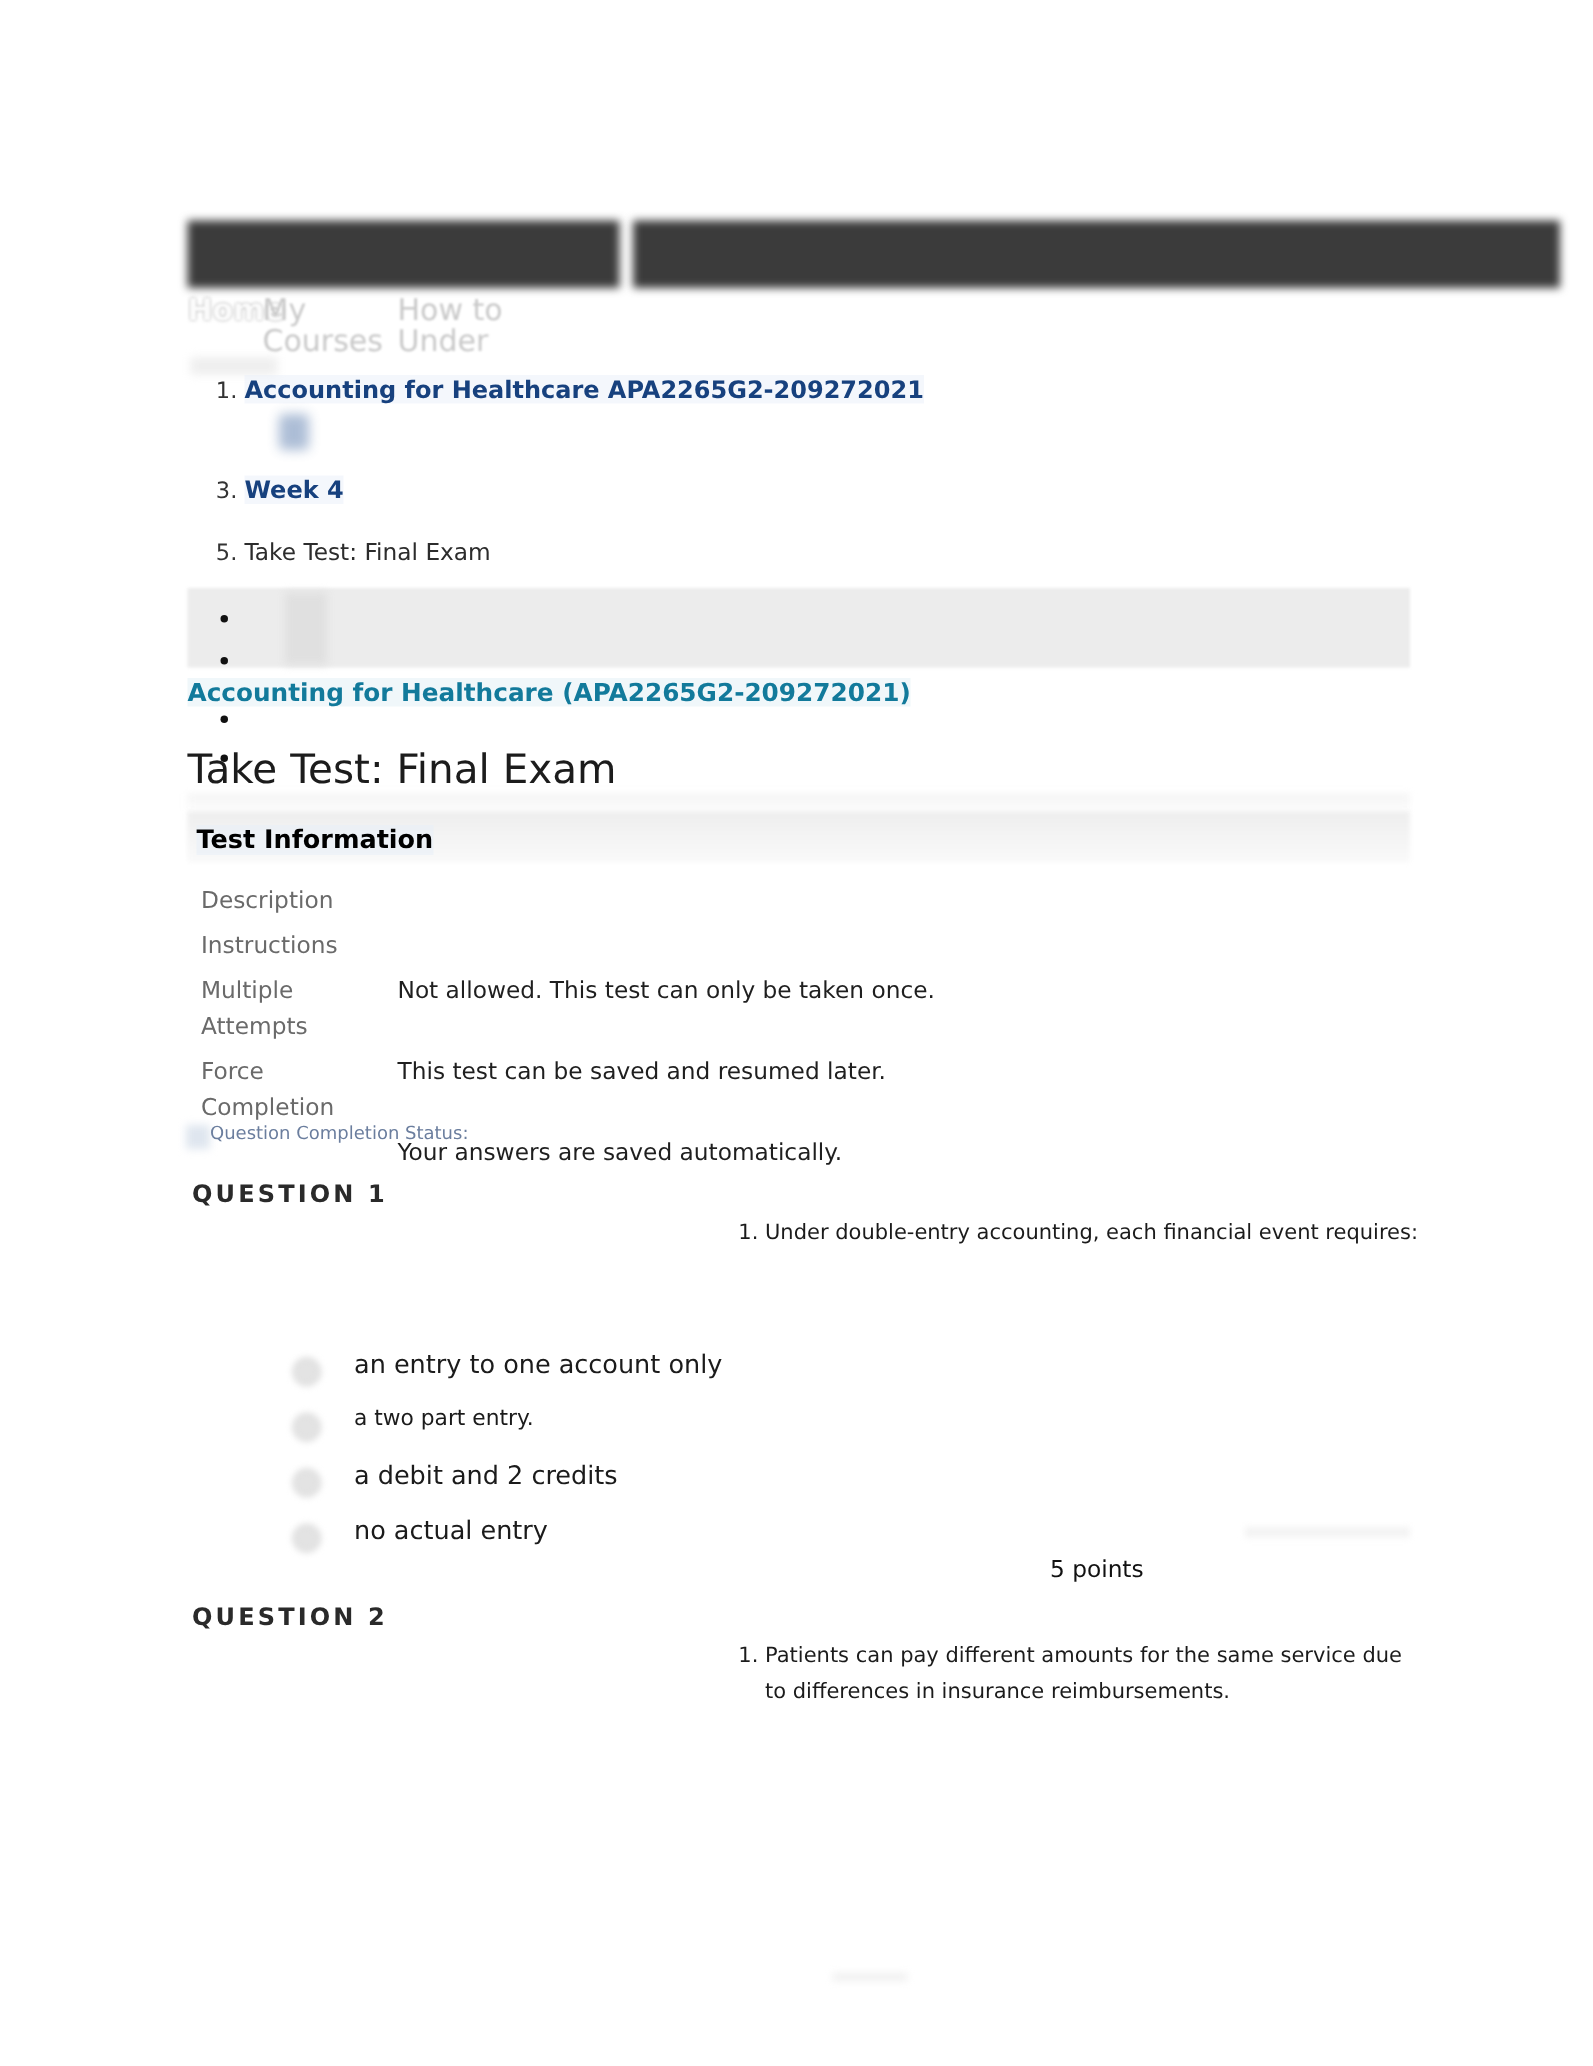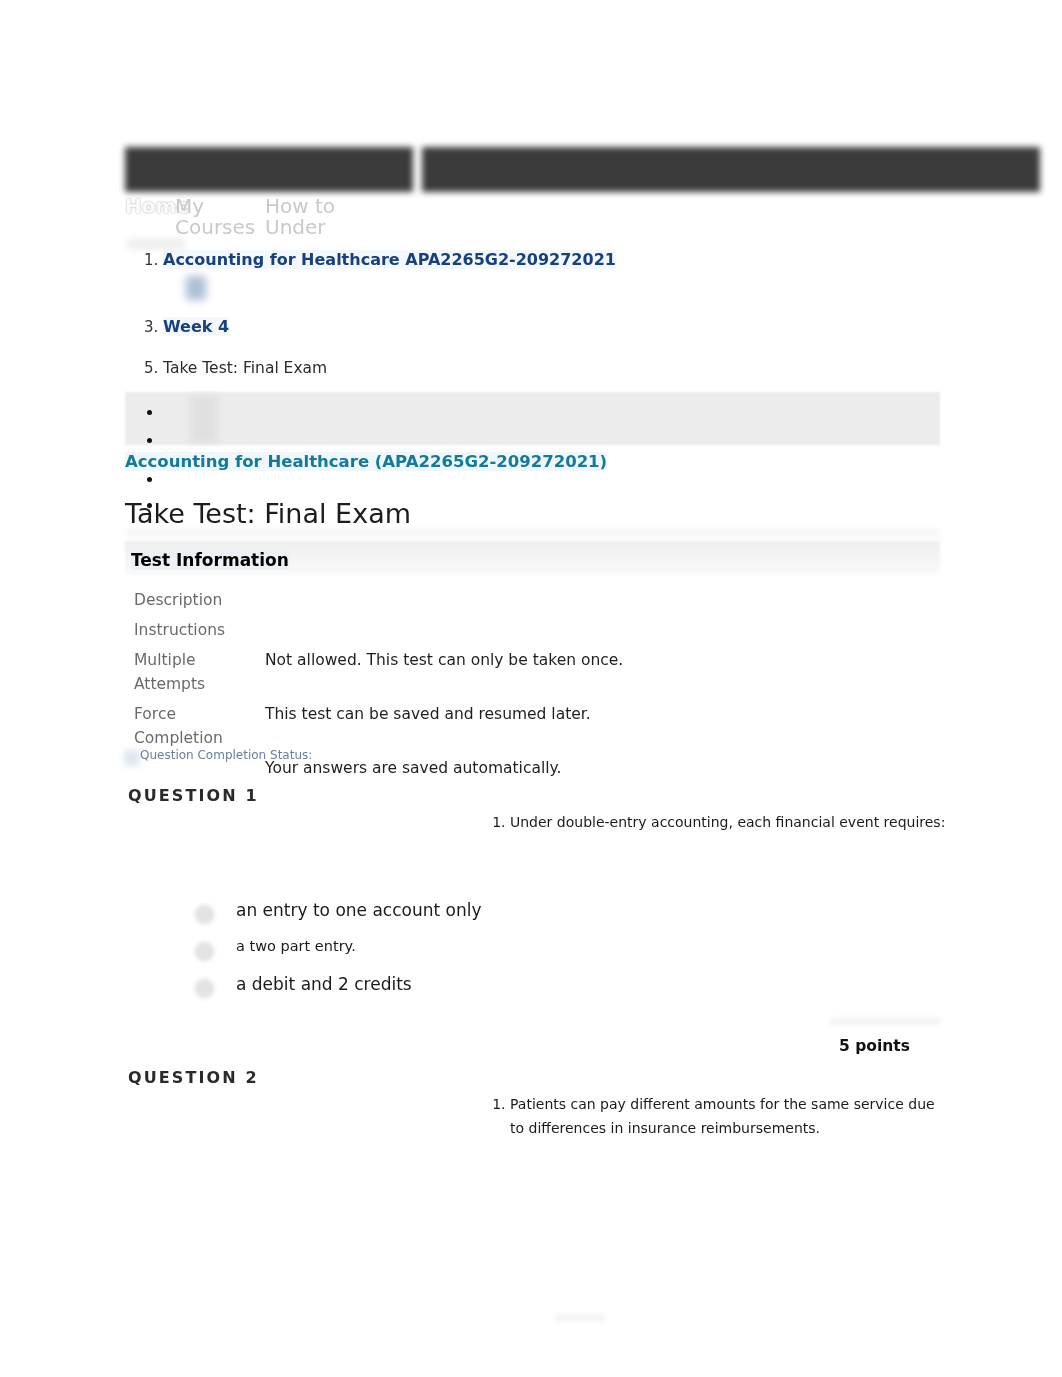--- a/index.html
+++ b/index.html
@@ -327,23 +327,22 @@
   .option-text.small {
     font-size: 14.5px;
     line-height: 20px;
   }
 
   .points {
     position: absolute;
     left: 700px;
     top: 1037px;
     width: 210px;
-    text-align: right;
     font-size: 15.5px;
-    font-weight: bold;
+    font-weight: normal;
     color: #111111;
   }
   .points-rule {
     position: absolute;
     left: 830px;
     top: 1018px;
     width: 110px;
     height: 7px;
     background: #f3f3f3;
     filter: blur(2px);
@@ -449,20 +448,24 @@
     <span class="option-text">an entry to one account only</span>
   </div>
   <div class="option-row">
     <span class="radio"></span>
     <span class="option-text small">a two part entry.</span>
   </div>
   <div class="option-row">
     <span class="radio"></span>
     <span class="option-text">a debit and 2 credits</span>
   </div>
+  <div class="option-row">
+    <span class="radio"></span>
+    <span class="option-text">no actual entry</span>
+  </div>
 </div>
 
 <div class="points-rule"></div>
 <div class="points">5 points</div>
 
 <div class="q-label q2-label">QUESTION 2</div>
 <ol class="q-stem q2-stem">
   <li>Patients can pay different amounts for the same service due to differences in insurance reimbursements.</li>
 </ol>
 

